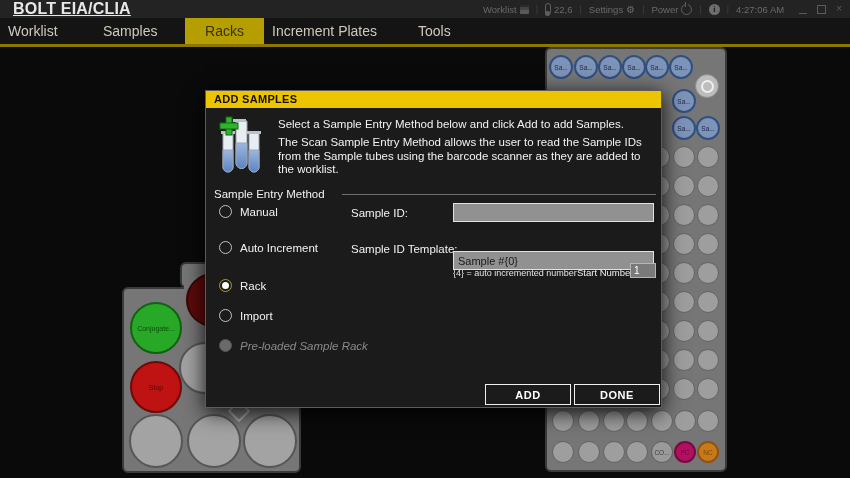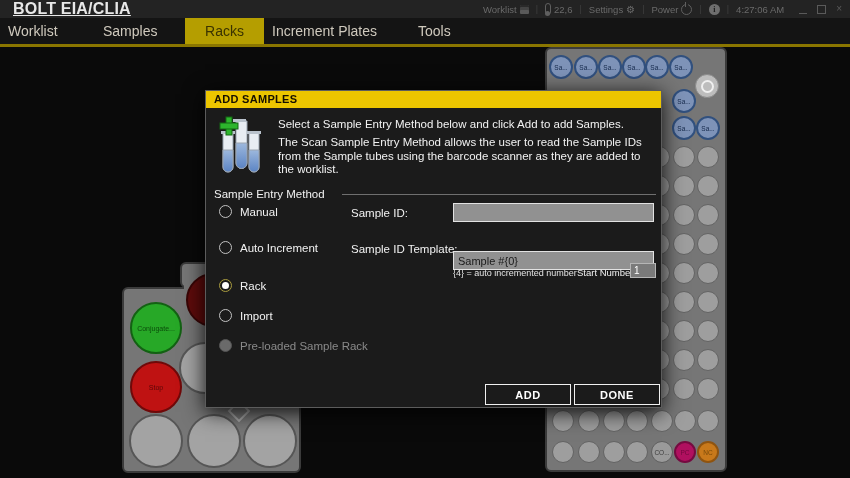--- a/index.html
+++ b/index.html
@@ -71,21 +71,21 @@
   #dlg-p2{top:45px;}
   #group-row{position:absolute;left:8px;top:97px;width:442px;display:flex;align-items:center;gap:17px;}
   #group-label{font-size:11.5px;color:#f2f2f2;white-space:nowrap;}
   #group-line{flex:1;height:1px;background:#6f6f6f;}
   .opt{position:absolute;left:13px;display:flex;align-items:center;gap:8px;font-size:11.5px;}
   .radio{width:13px;height:13px;border-radius:50%;border:1.5px solid #c2c2c2;box-sizing:border-box;
          display:flex;align-items:center;justify-content:center;background:transparent;}
   .radio-sel{border-color:#a89a3e;}
   .radio-sel .dot{width:7px;height:7px;border-radius:50%;background:#ffffff;}
   .radio-dis{background:#6a6a6a;border-color:#555;}
-  .opt-dis{color:#8a8a8a;}
+  .opt-dis{color:#8a8a8a;font-style:italic;}
   .fld-label{position:absolute;left:145px;font-size:11.5px;color:#f2f2f2;}
   .txtbox{position:absolute;left:247px;width:201px;height:19px;background:#919191;border:1px solid #e2e2e2;
           box-sizing:border-box;font-family:"Liberation Sans",sans-serif;font-size:11px;color:#1a1a1a;
           padding:0 4px;outline:none;}
   #hint{position:absolute;left:247px;top:177px;font-size:9px;color:#e4e4e4;}
   #startnum-label{position:absolute;left:371px;top:176px;font-size:9.5px;color:#f2f2f2;}
   #startnum{position:absolute;left:424px;top:172px;width:26px;height:15px;background:#7a7a7a;
             border:1px solid #b5b5b5;box-sizing:border-box;color:#fff;font-size:10px;padding:0 3px;
             font-family:"Liberation Sans",sans-serif;outline:none;}
   .dlg-btn{position:absolute;top:293px;width:86px;height:21px;background:#1b1b1b;border:1px solid #f0f0f0;

